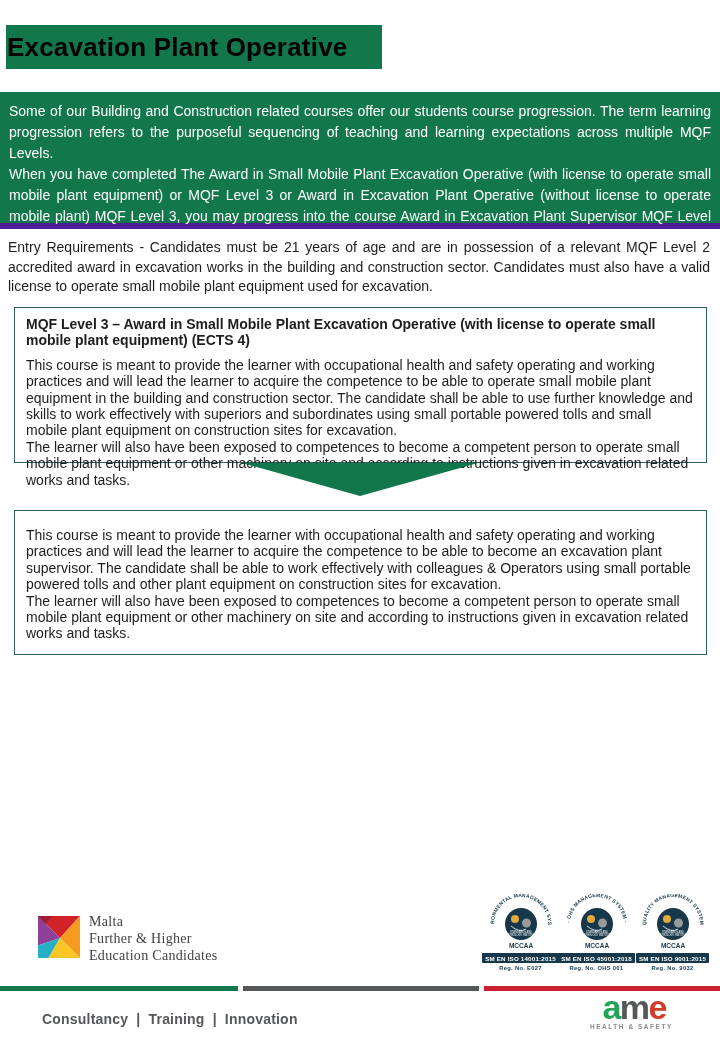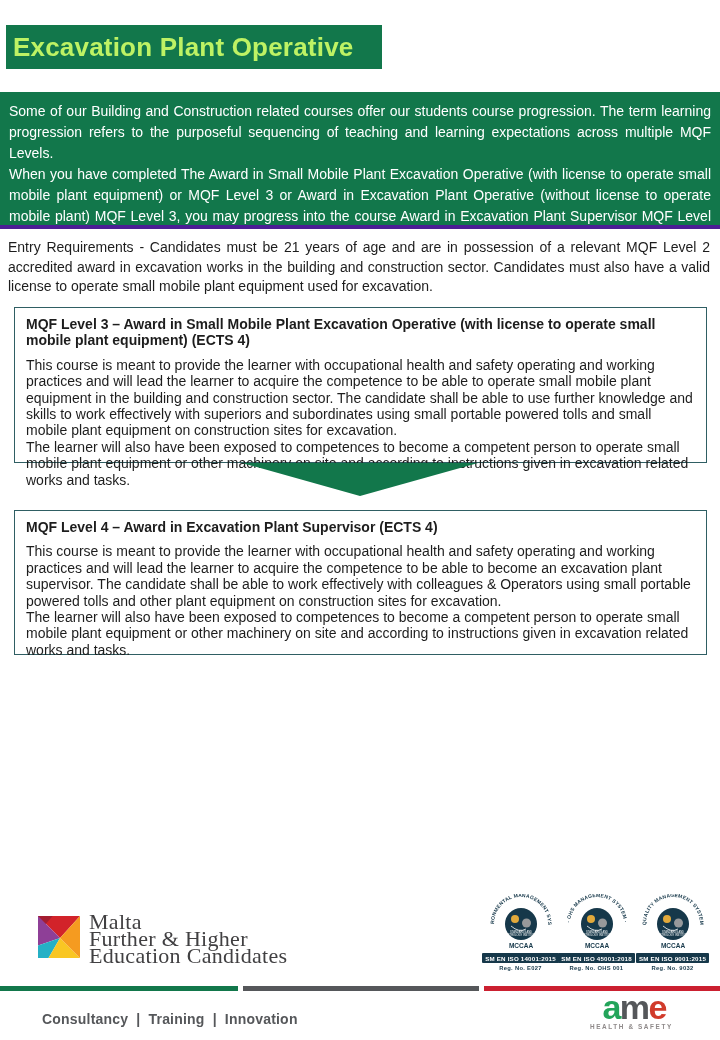--- a/index.html
+++ b/index.html
@@ -8,28 +8,28 @@
   .page {
     position:relative; width:720px; height:1040px; margin:0 auto;
     background:#ffffff; overflow:hidden;
   }
   
   .title-bar {
     position:absolute; left:6px; top:25px; width:376px; height:44px;
     background:#12774b; display:flex; align-items:center;
   }
   .title-bar h1 {
-    color:#bef264; font-size:26px; font-weight:bold; padding-left:7px;
+    color:#000000; font-size:26px; font-weight:bold; padding-left:1px;
     letter-spacing:0.2px; white-space:nowrap;
   }
   
   .intro {
     position:absolute; left:0; top:92px; width:720px; height:137px;
     background:#12774b; padding:9px 9px 0 9px;
-    border-bottom:4px solid #4c1d95;
+    border-bottom:6px solid #4c1d95;
   }
   .intro p {
     color:#ffffff; font-size:14px; line-height:21px; text-align:justify;
   }
   .intro p + p { margin-top:0; }
   
   .entry {
     position:absolute; left:8px; top:238px; width:702px;
     color:#1d1d1d; font-size:14px; line-height:19.5px; text-align:justify;
   }
@@ -51,21 +51,21 @@
     border-right:118px solid transparent;
     border-top:33px solid #12774b;
   }
   
   .mfhea {
     position:absolute; left:38px; top:913px; display:flex; align-items:flex-start;
   }
   .mfhea-mark { width:42px; height:42px; margin-top:3px; }
   .mfhea-text {
     margin-left:9px; font-family:"Liberation Serif", serif;
-    color:#414042; font-size:22px; line-height:17px; letter-spacing:0.3px;
+    color:#414042; font-size:14px; line-height:17px; letter-spacing:0.3px;
   }
   
   .badges {
     position:absolute; left:487px; top:894px; display:flex; gap:9px;
   }
   .badge { width:67px; display:flex; flex-direction:column; align-items:center; }
   .badge svg { width:66px; height:58px; display:block; }
   .badge-iso {
     margin-top:1px; background:#16384a; color:#ffffff;
     font-size:6.2px; font-weight:bold; letter-spacing:0.2px;
@@ -116,21 +116,20 @@
 
   <div class="course-box box-level3">
     <div class="box-heading">MQF Level 3 – Award in Small Mobile Plant Excavation Operative (with license to operate small mobile plant equipment) (ECTS 4)</div>
     <div class="box-body">This course is meant to provide the learner with occupational health and safety operating and working practices and will lead the learner to acquire the competence to be able to operate small mobile plant equipment in the building and construction sector. The candidate shall be able to use further knowledge and skills to work effectively with superiors and subordinates using small portable powered tolls and small mobile plant equipment on construction sites for excavation.</div>
     <div>The learner will also have been exposed to competences to become a competent person to operate small mobile plant equipment or other machinery on site and according to instructions given in excavation related works and tasks.</div>
   </div>
 
   <div class="down-arrow"></div>
 
   <div class="course-box box-level4">
-    <div class="box-heading">MQF Level 4 – Award in Excavation Plant Supervisor (ECTS 4)</div>
     <div class="box-body">This course is meant to provide the learner with occupational health and safety operating and working practices and will lead the learner to acquire the competence to be able to become an excavation plant supervisor. The candidate shall be able to work effectively with colleagues &amp; Operators using small portable powered tolls and other plant equipment on construction sites for excavation.</div>
     <div>The learner will also have been exposed to competences to become a competent person to operate small mobile plant equipment or other machinery on site and according to instructions given in excavation related works and tasks.</div>
   </div>
 
   <div class="mfhea">
     <svg class="mfhea-mark" viewBox="0 0 40 40">
       <polygon points="0,0 40,0 21,21" fill="#d2232a"></polygon>
       <polygon points="0,0 14,0 0,16" fill="#a41d30"></polygon>
       <polygon points="0,0 21,21 0,28" fill="#8e3f97"></polygon>
       <polygon points="0,28 21,21 10,40 0,40" fill="#25b0c5"></polygon>

